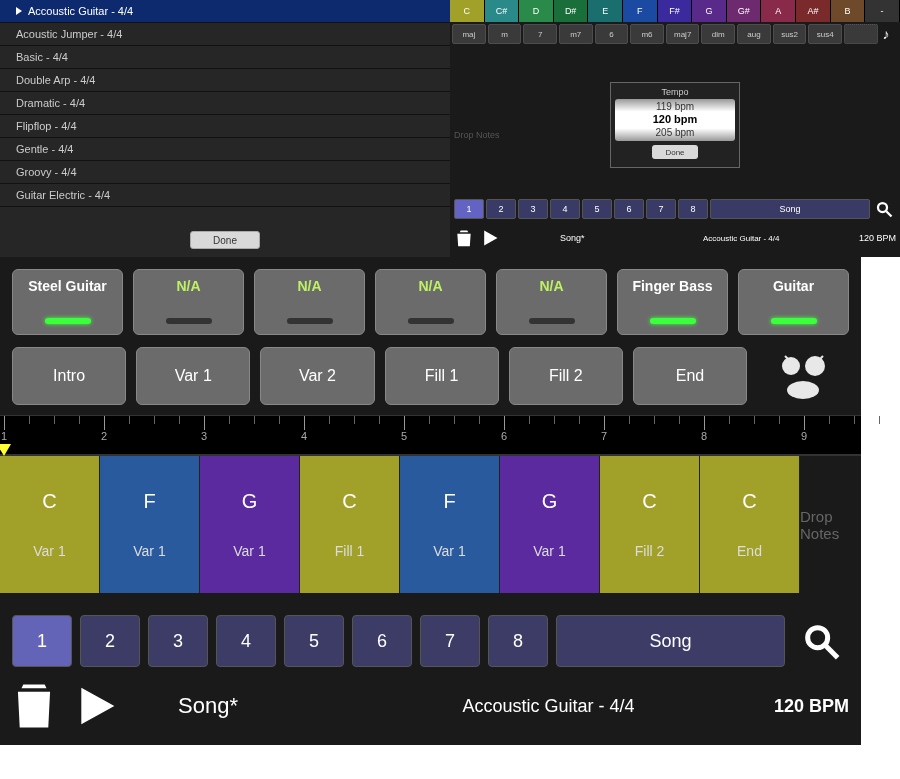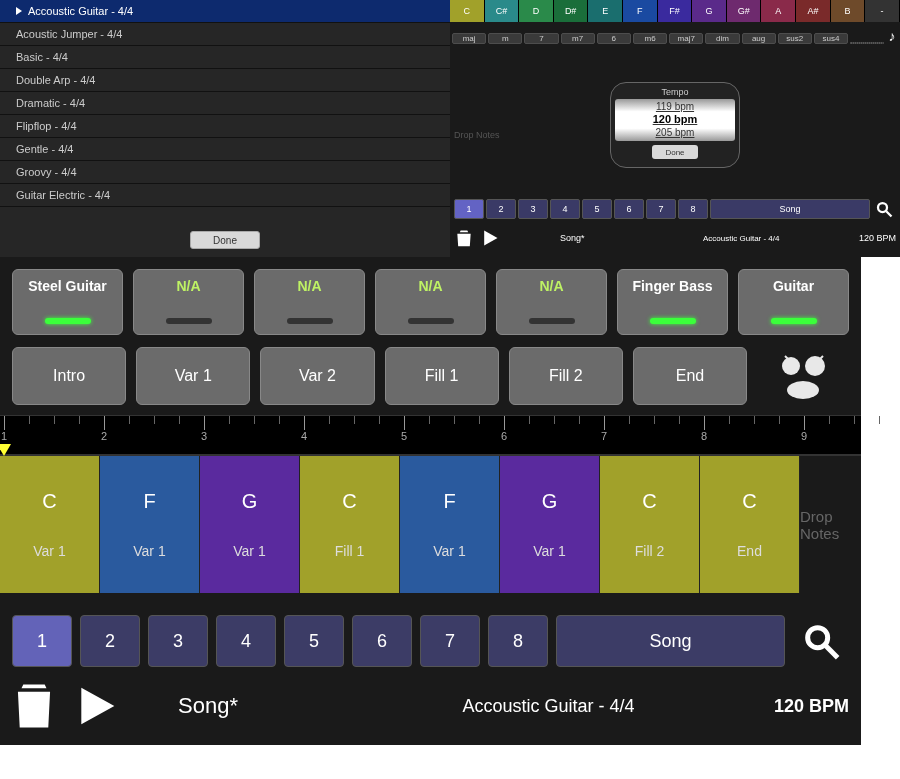--- a/index.html
+++ b/index.html
@@ -10,28 +10,28 @@
   .top-left{width:450px;height:257px;background:#262626;color:#ccc;font-size:11px;position:relative;}
   .style-list{width:100%;}
   .style-row{height:23px;border-bottom:1px solid #111;display:flex;align-items:center;padding-left:16px;cursor:pointer;}
   .style-row.selected{background:#0d2a6e;color:#fff;}
   .style-row.selected::before{content:"";display:inline-block;width:0;height:0;border-top:4px solid transparent;border-bottom:4px solid transparent;border-left:6px solid #fff;margin-right:6px;}
   .done-small{position:absolute;left:50%;transform:translateX(-50%);bottom:8px;background:#d9d9d9;color:#333;border:1px solid #aaa;border-radius:3px;width:70px;height:18px;font-size:10px;display:flex;align-items:center;justify-content:center;cursor:pointer;}
   
   .top-right{width:450px;height:257px;background:#1a1a1a;position:relative;color:#ccc;font-size:9px;overflow:hidden;}
   .note-row{display:flex;height:22px;}
   .note-cell{flex:1;display:flex;align-items:center;justify-content:center;color:#fff;font-size:9px;border-right:1px solid #000;}
-  .chord-row{display:flex;height:22px;gap:2px;padding:2px 2px 0 2px;align-items:flex-end;}
+  .chord-row{display:flex;height:22px;gap:2px;padding:2px 8px 0 2px;}
   .chord-cell{flex:1;background:#3a3a3a;border:1px solid #4d4d4d;border-radius:2px;display:flex;align-items:center;justify-content:center;font-size:8px;cursor:pointer;}
   .chord-dot{flex:0 0 34px;border:1px dotted #555;border-radius:2px;}
   .note-icon{flex:0 0 12px;color:#fff;font-size:14px;display:flex;align-items:center;justify-content:center;}
   .drop-notes-mini{position:absolute;left:4px;top:130px;font-size:9px;color:#555;}
-  .tempo-pop{position:absolute;left:50%;top:82px;transform:translateX(-50%);width:130px;height:86px;background:#222;border:1px solid #666;border-radius:16px;padding:4px;}
+  .tempo-pop{position:absolute;left:50%;top:82px;transform:translateX(-50%);width:130px;height:86px;background:#222;border:1px solid #666;border-radius:0;padding:4px;}
   .tempo-title{color:#ccc;font-size:9px;text-align:center;margin-bottom:2px;}
-  .tempo-wheel{background:linear-gradient(#999,#fff 30%,#fff 70%,#999);height:42px;border-radius:3px;color:#333;text-align:center;font-size:10px;line-height:13px;overflow:hidden;padding-top:1px;text-decoration:underline;}
+  .tempo-wheel{background:linear-gradient(#999,#fff 30%,#fff 70%,#999);height:42px;border-radius:3px;color:#333;text-align:center;font-size:10px;line-height:13px;overflow:hidden;padding-top:1px;}
   .tempo-wheel .sel{color:#000;font-weight:bold;font-size:11px;}
   .tempo-done{margin:4px auto 0;background:#d9d9d9;color:#333;border-radius:3px;width:46px;height:14px;font-size:8px;display:flex;align-items:center;justify-content:center;cursor:pointer;}
   .seq-row-mini{position:absolute;bottom:38px;left:4px;right:4px;display:flex;gap:2px;height:20px;}
   .seq-mini{flex:0 0 30px;background:#3a3a66;border:1px solid #555;border-radius:2px;display:flex;align-items:center;justify-content:center;font-size:9px;cursor:pointer;color:#fff;}
   .seq-mini.sel{background:#6363c4;}
   .seq-mini.song{flex:1;}
   .mag-mini{flex:0 0 24px;background:none;border:none;font-size:16px;color:#fff;}
   .status-mini{position:absolute;bottom:6px;left:4px;right:4px;height:26px;display:flex;align-items:center;color:#fff;font-size:9px;}
   .trash-mini svg,.play-mini svg{fill:#fff;}
   .trash-mini{width:20px;height:22px;margin-right:6px;}

